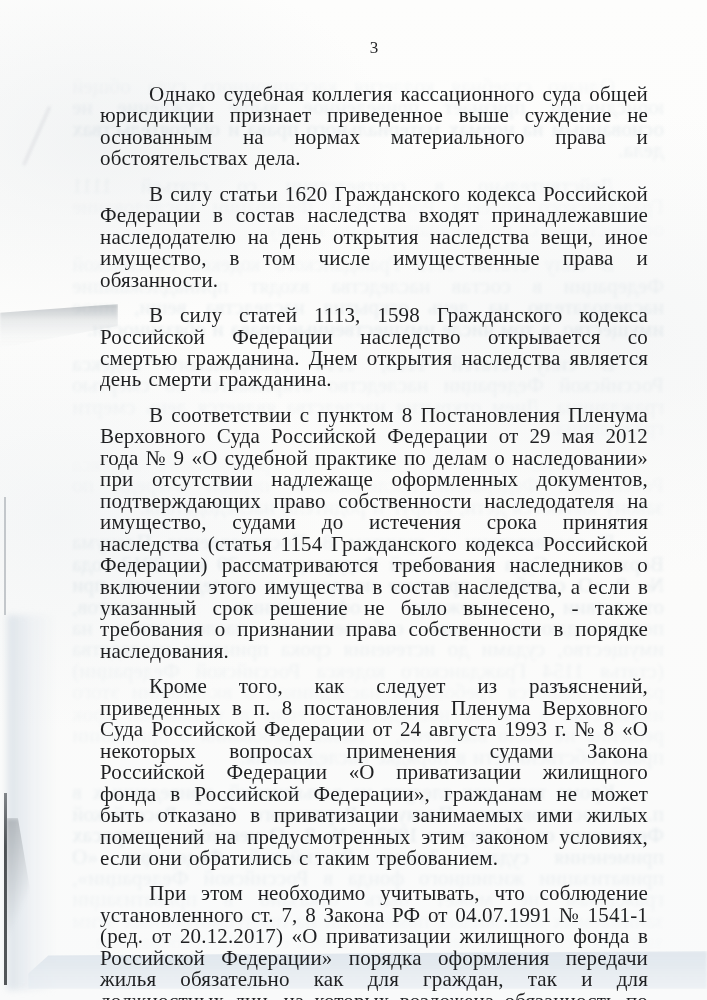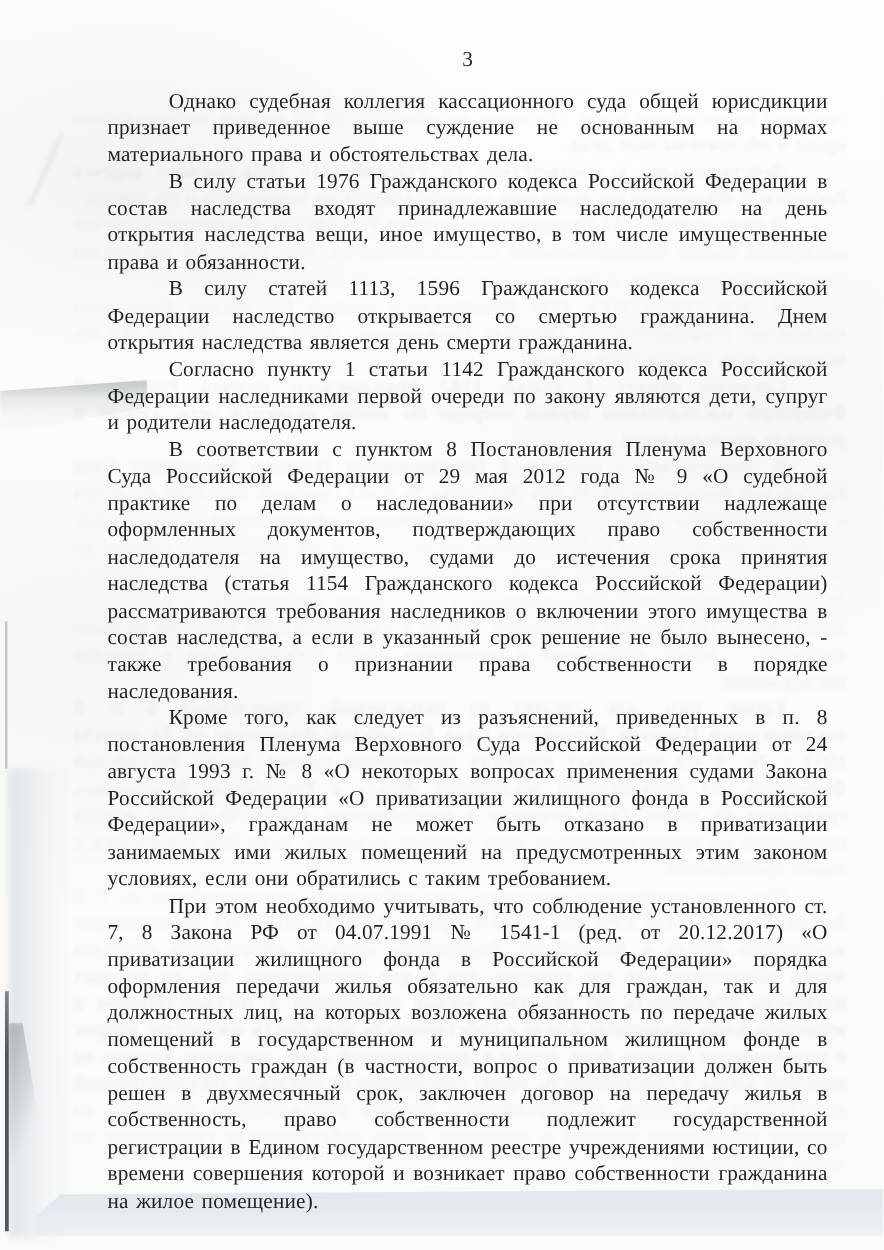--- a/index.html
+++ b/index.html
@@ -70,24 +70,24 @@
 
   
   .page-num{
     position:absolute;top:38px;left:86px;width:576px;
     text-align:center;font-size:17px;line-height:20px;color:#27282a;
   }
   .text-body{
     position:absolute;top:70px;left:86px;width:576px;
   }
   .para{
-    margin:0;
+    margin:14px;
     text-indent:49px;
     text-align:justify;
-    font-size:17px;
+    font-size:21px;
     line-height:21.45px;
     letter-spacing:.15px;
     word-spacing:1.6px;
     color:#1f2022;
   }
 </style>
 </head>
 <body>
 
 <div class="scan">
@@ -107,21 +107,20 @@
   <div class="scratch"></div>
   <div class="left-strip"></div>
   <div class="left-line-faint"></div>
   <div class="left-line-dark"></div>
   <div class="left-diag"></div>
   <div class="bottom-tint"></div>
 
   <div class="page-num">3</div>
   <div class="text-body">
       <p class="para">Однако судебная коллегия кассационного суда общей юрисдикции признает приведенное выше суждение не основанным на нормах материального права и обстоятельствах дела.</p>
-      <p class="para">В силу статьи 1976 Гражданского кодекса Российской Федерации в состав наследства входят принадлежавшие наследодателю на день открытия наследства вещи, иное имущество, в том числе имущественные права и обязанности.</p>
-      <p class="para">В силу статей 1113, 1596 Гражданского кодекса Российской Федерации наследство открывается со смертью гражданина. Днем открытия наследства является день смерти гражданина.</p>
-      <p class="para">Согласно пункту 1 статьи 1142 Гражданского кодекса Российской Федерации наследниками первой очереди по закону являются дети, супруг и родители наследодателя.</p>
+      <p class="para">В силу статьи 1620 Гражданского кодекса Российской Федерации в состав наследства входят принадлежавшие наследодателю на день открытия наследства вещи, иное имущество, в том числе имущественные права и обязанности.</p>
+      <p class="para">В силу статей 1113, 1598 Гражданского кодекса Российской Федерации наследство открывается со смертью гражданина. Днем открытия наследства является день смерти гражданина.</p>
       <p class="para">В соответствии с пунктом 8 Постановления Пленума Верховного Суда Российской Федерации от 29 мая 2012 года № 9 «О судебной практике по делам о наследовании» при отсутствии надлежаще оформленных документов, подтверждающих право собственности наследодателя на имущество, судами до истечения срока принятия наследства (статья 1154 Гражданского кодекса Российской Федерации) рассматриваются требования наследников о включении этого имущества в состав наследства, а если в указанный срок решение не было вынесено, - также требования о признании права собственности в порядке наследования.</p>
       <p class="para">Кроме того, как следует из разъяснений, приведенных в п. 8 постановления Пленума Верховного Суда Российской Федерации от 24 августа 1993 г. № 8 «О некоторых вопросах применения судами Закона Российской Федерации «О приватизации жилищного фонда в Российской Федерации», гражданам не может быть отказано в приватизации занимаемых ими жилых помещений на предусмотренных этим законом условиях, если они обратились с таким требованием.</p>
       <p class="para">При этом необходимо учитывать, что соблюдение установленного ст. 7, 8 Закона РФ от 04.07.1991 № 1541-1 (ред. от 20.12.2017) «О приватизации жилищного фонда в Российской Федерации» порядка оформления передачи жилья обязательно как для граждан, так и для должностных лиц, на которых возложена обязанность по передаче жилых помещений в государственном и муниципальном жилищном фонде в собственность граждан (в частности, вопрос о приватизации должен быть решен в двухмесячный срок, заключен договор на передачу жилья в собственность, право собственности подлежит государственной регистрации в Едином государственном реестре учреждениями юстиции, со времени совершения которой и возникает право собственности гражданина на жилое помещение).</p>
     </div>
 
 </div>
 
 </body></html>

